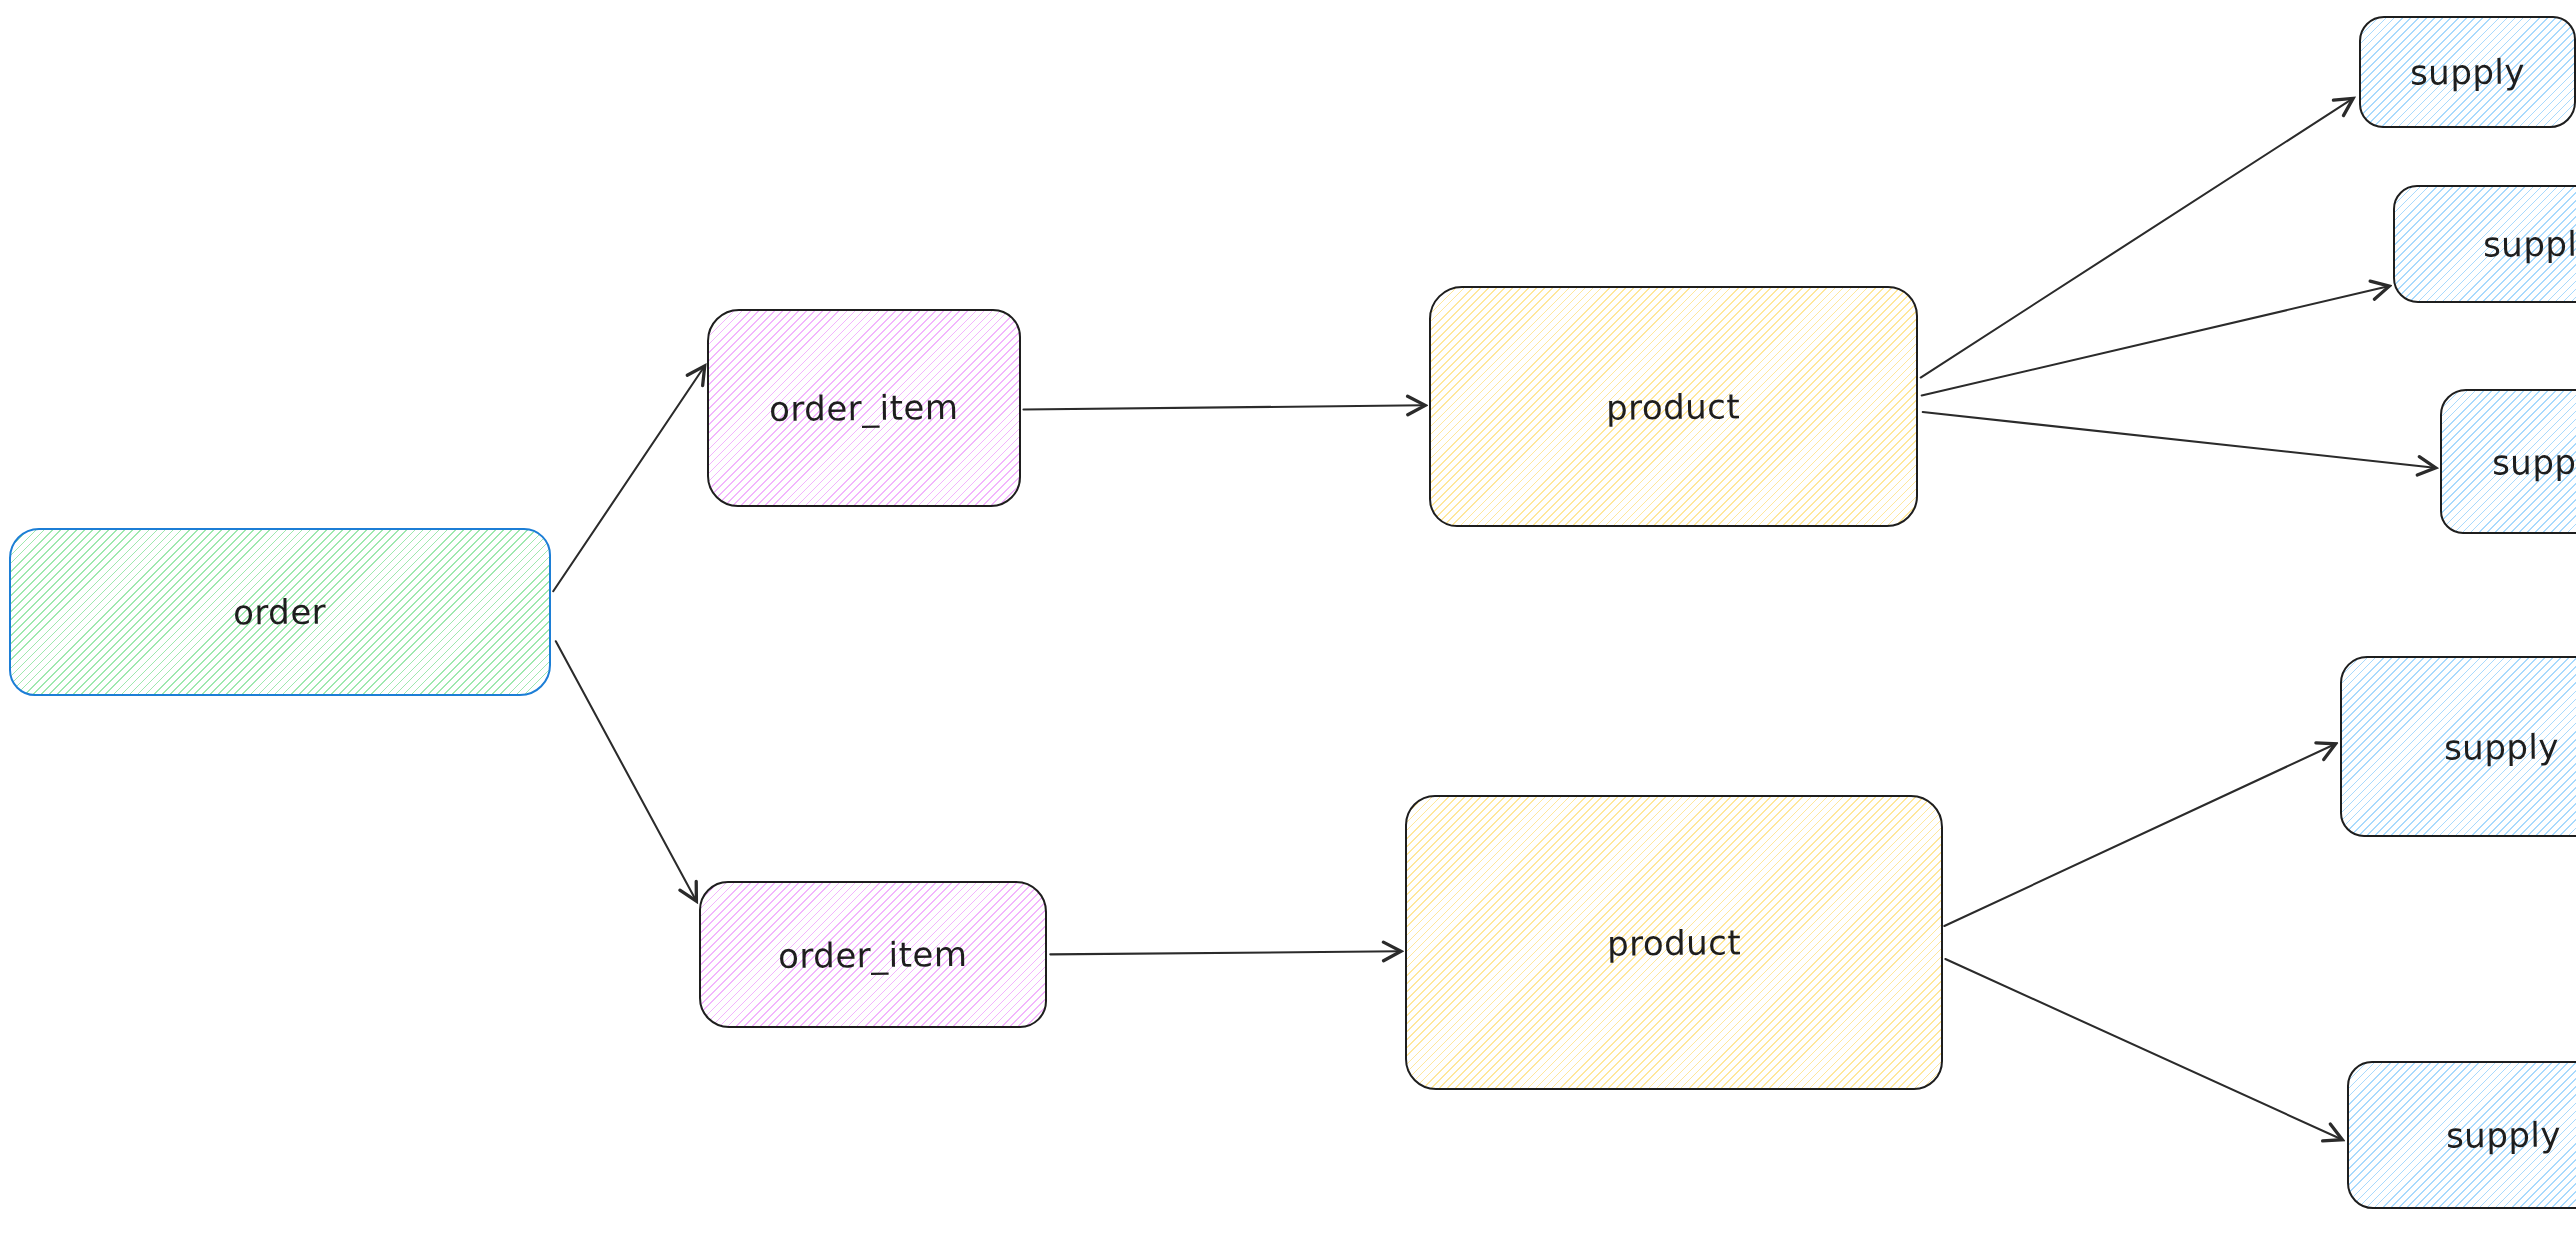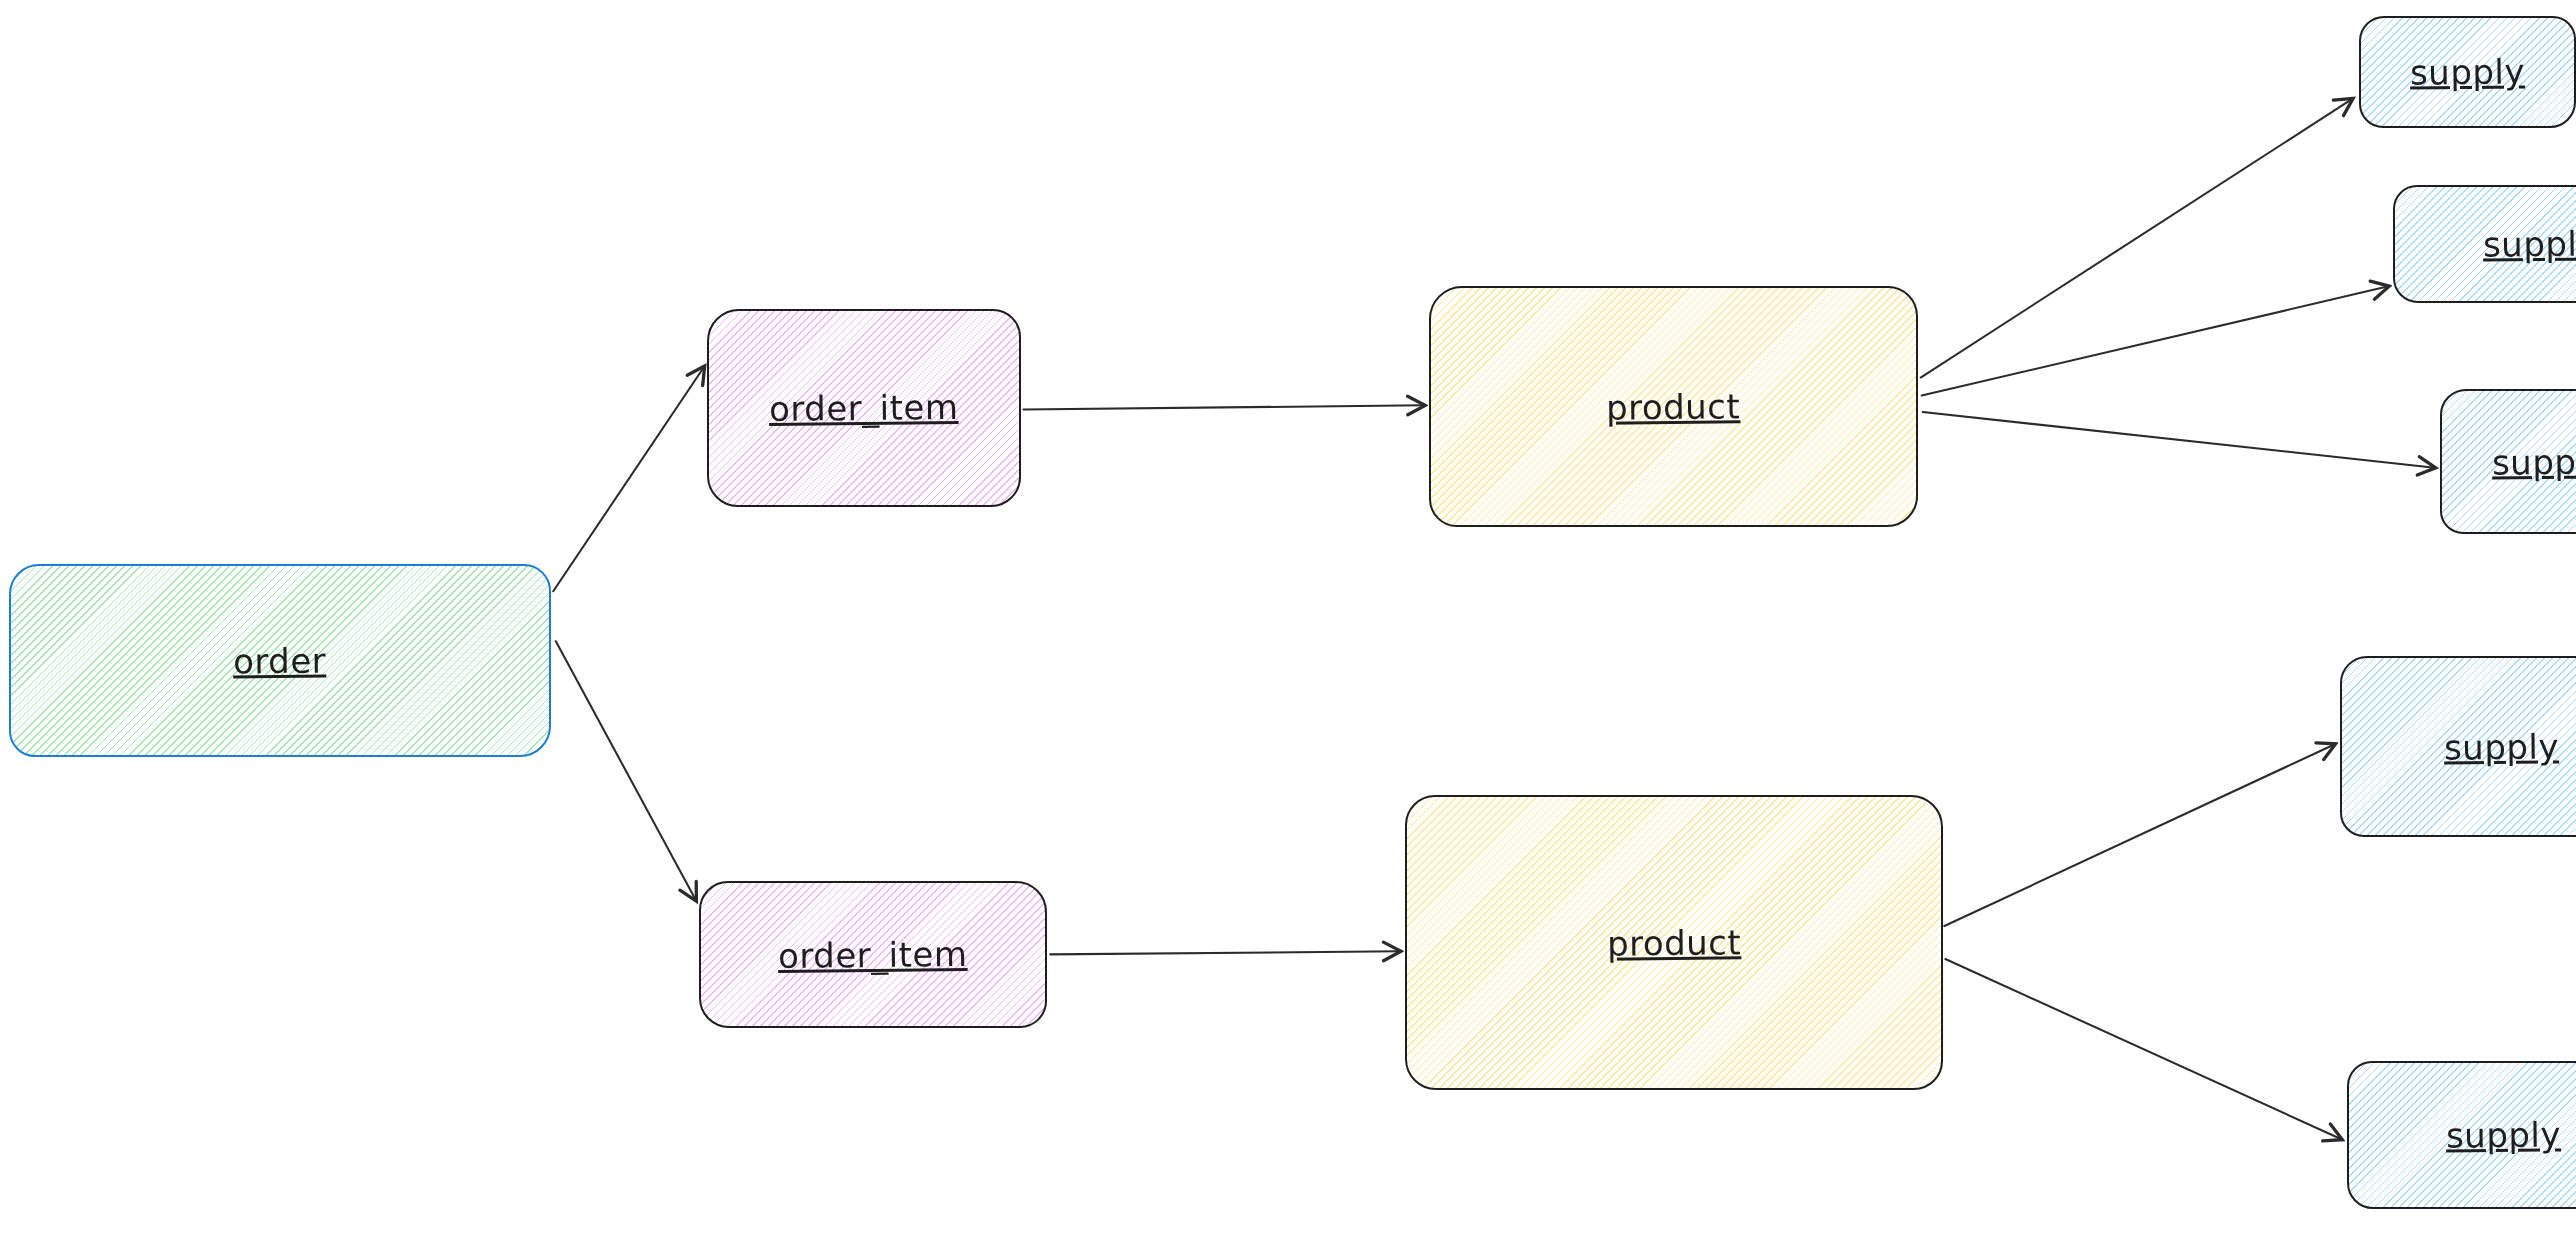--- a/index.html
+++ b/index.html
@@ -24,30 +24,29 @@
   }
   .node {
     position: absolute;
     box-sizing: border-box;
     display: flex;
     align-items: center;
     justify-content: center;
     border: 2.1px solid #1e1e1e;
     background-color: #ffffff;
     color: #1e1e1e;
-    text-decoration: underline;
   }
   .node .label {
     font-size: 34px;
     letter-spacing: 0.5px;
     white-space: nowrap;
     transform: rotate(-0.6deg);
   }
   
-  #node-order        { left: 8.8px;   top: 564px; width: 542px; height: 193px; border-width: 2.6px; border-radius: 30px 27px 31px 26px; }
+  #node-order        { left: 8.8px;   top: 528px; width: 542px; height: 168px; border-width: 2.6px; border-radius: 30px 27px 31px 26px; }
   #node-order-item-1 { left: 707px; top: 309px;  width: 314px;  height: 198px; border-radius: 32px 28px 30px 31px; }
   #node-order-item-2 { left: 699px; top: 881px; width: 348px;  height: 147px; border-radius: 29px 31px 27px 30px; }
   #node-product-1    { left: 1429px; top: 286px;  width: 489px;  height: 241px; border-radius: 33px 30px 31px 28px; }
   #node-product-2    { left: 1405px; top: 795px; width: 538px; height: 295px; border-radius: 30px 32px 29px 31px; }
   #node-supply-1     { left: 2359px; top: 15.5px;   width: 217px;  height: 112px; border-radius: 25px 23px 26px 24px; }
   #node-supply-2     { left: 2393px; top: 185px;  width: 294px;  height: 118px; border-radius: 24px 26px 23px 25px; }
   #node-supply-3     { left: 2440px; top: 389px;  width: 218px;  height: 145px; border-radius: 26px 24px 25px 23px; }
   #node-supply-4     { left: 2340px; top: 656px; width: 323px;  height: 181px; border-radius: 27px 25px 26px 24px; }
   #node-supply-5     { left: 2347px; top: 1061px; width: 313px;  height: 148px; border-radius: 25px 27px 24px 26px; }
   .edge { fill: none; stroke-width: 4px; stroke-linecap: round; }

